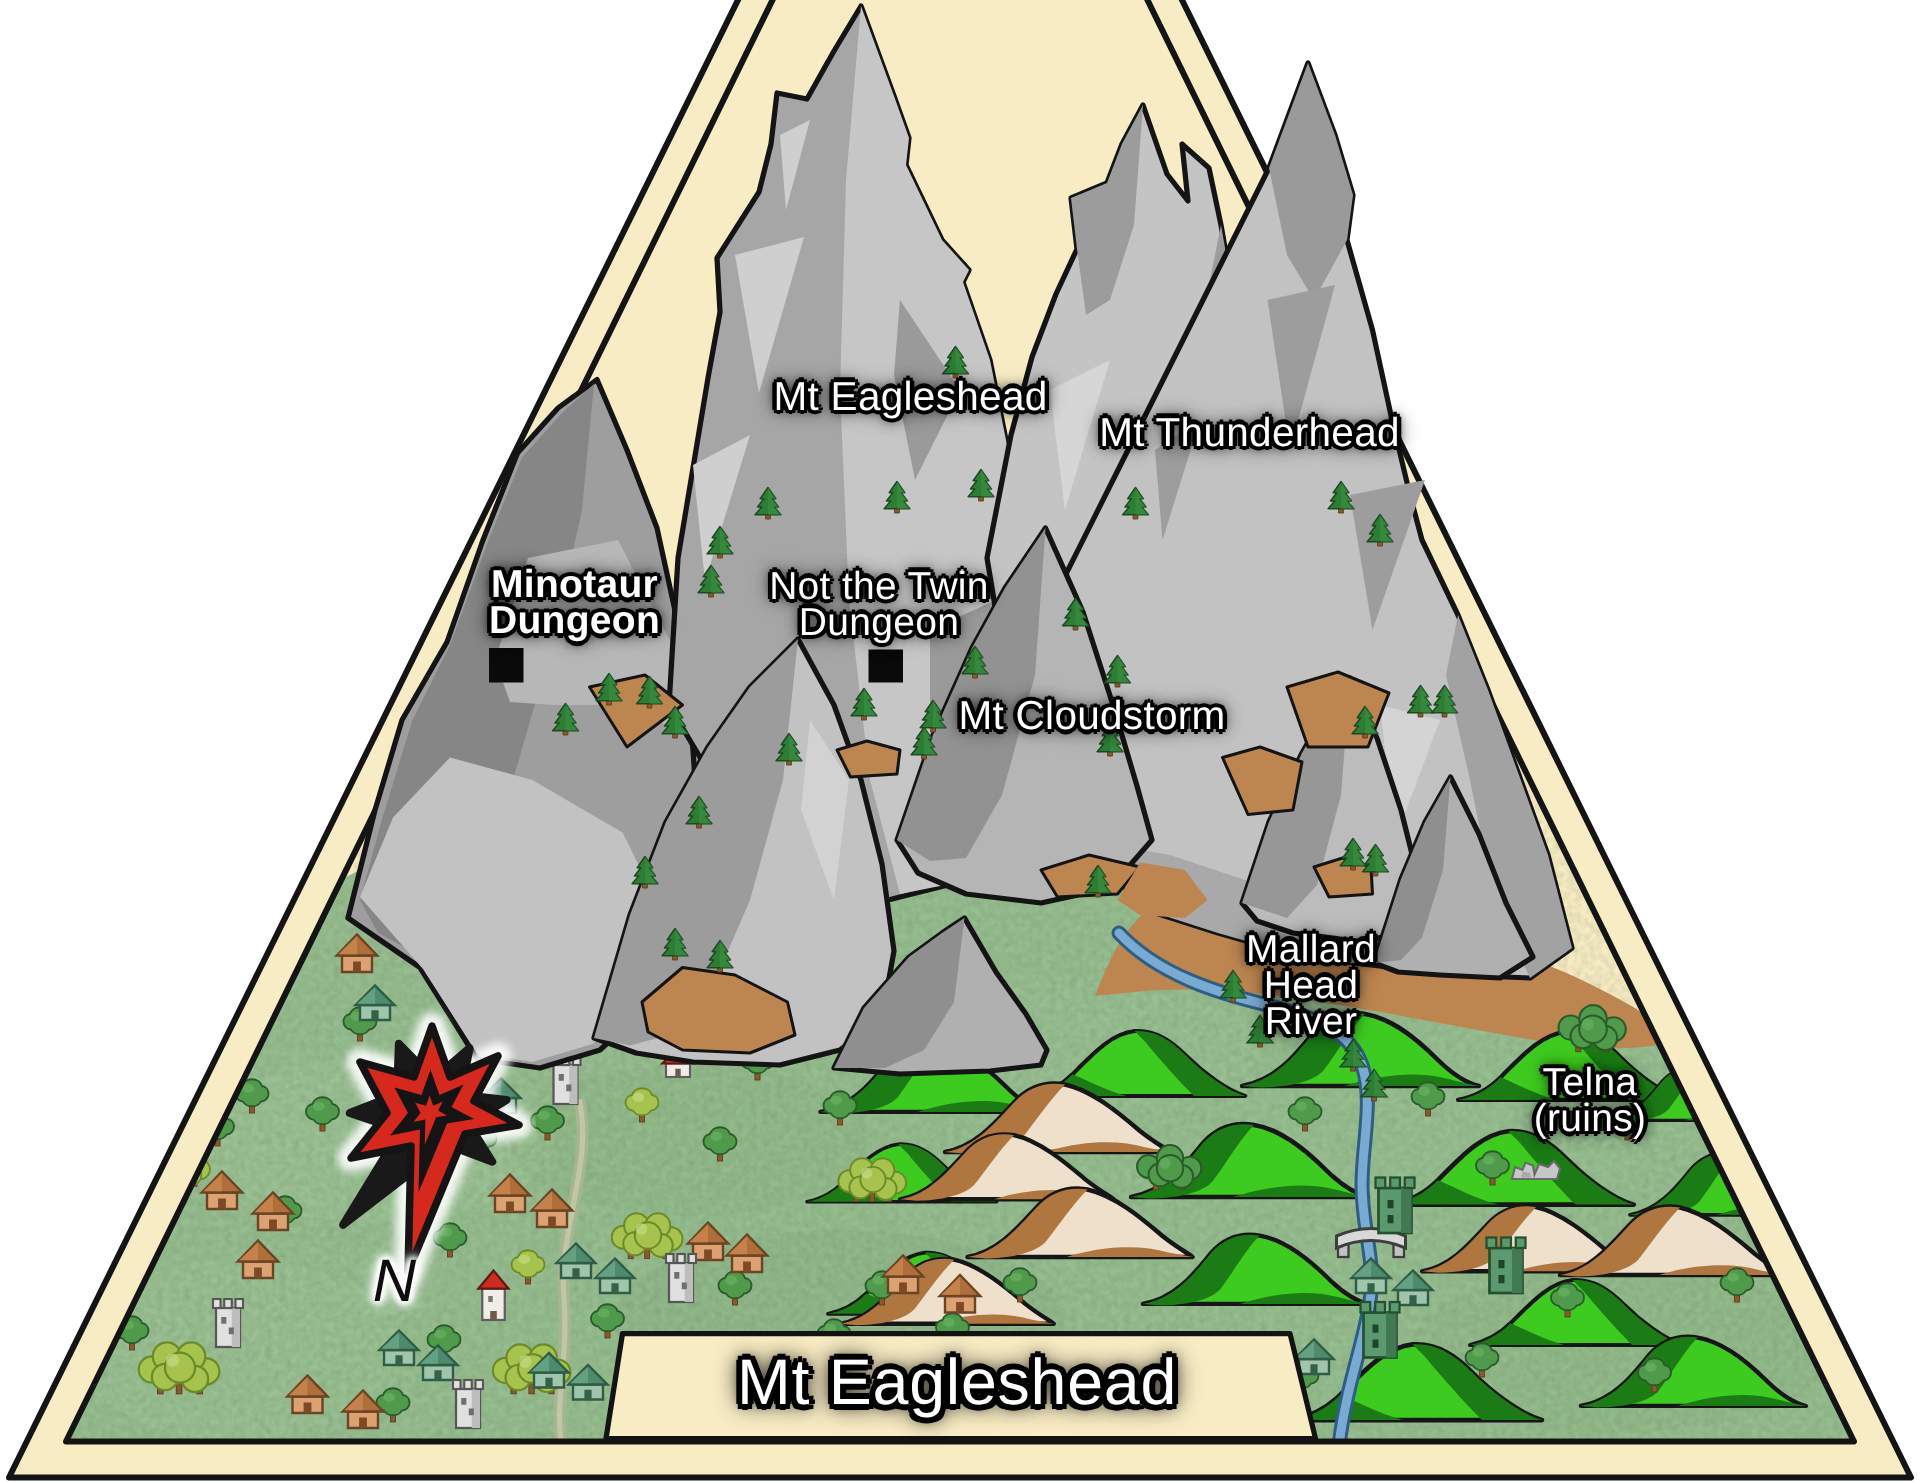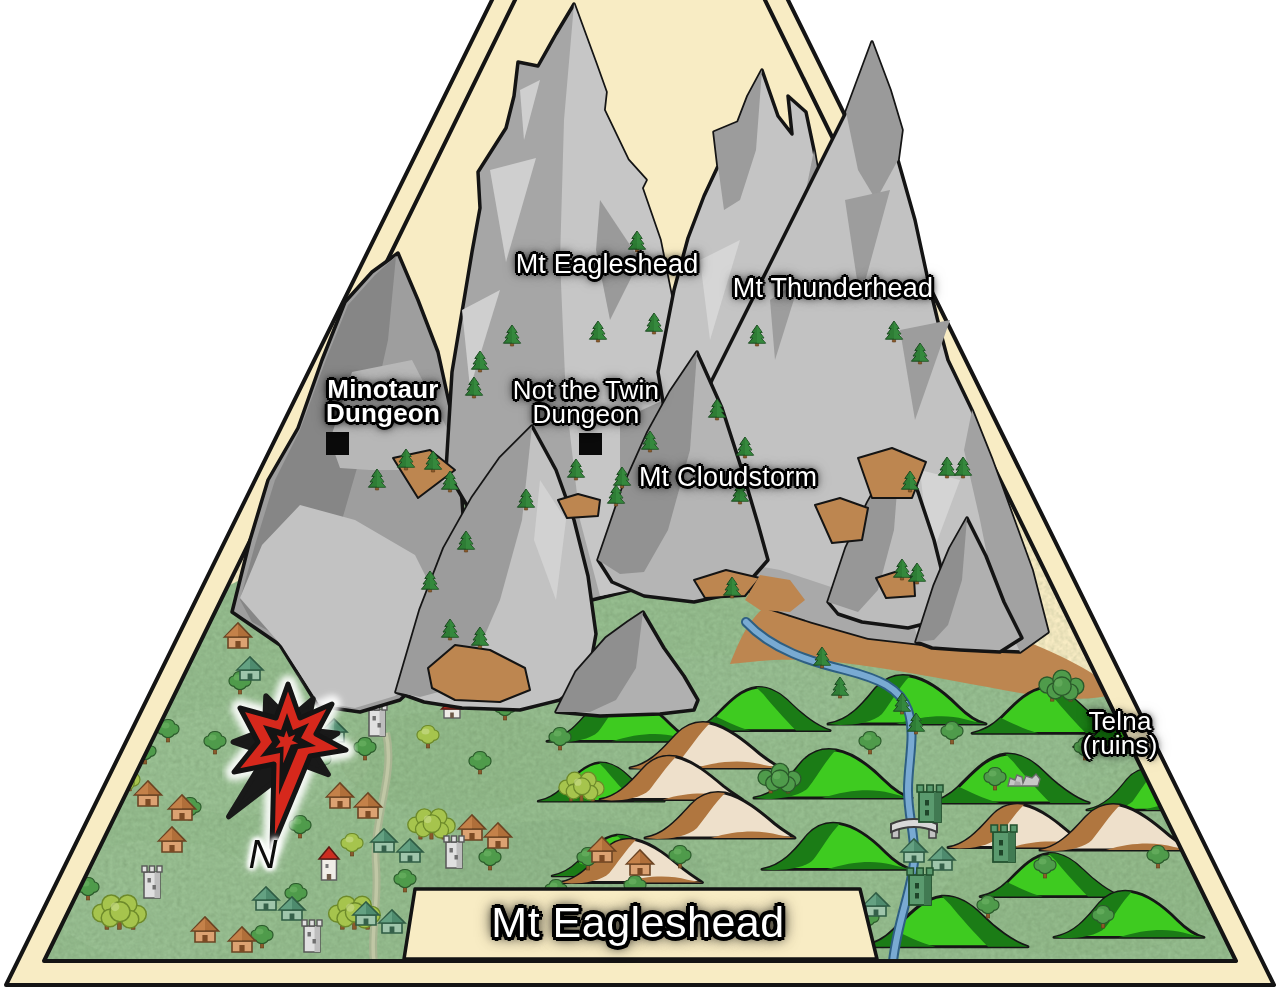--- a/index.html
+++ b/index.html
@@ -444,19 +444,24 @@
   <div class="lbl" style="left:812px;top:276px;margin-left:21px;">Mt Thunderhead</div>
   <div class="lbl" style="left:383px;top:377px;font-size:26px;font-weight:bold;">
     <span class="ln">Minotaur</span>
     <span class="ln">Dungeon</span>
   </div>
   <div class="lbl" style="left:586px;top:378px;font-size:26px;">
     <span class="ln">Not the Twin</span>
     <span class="ln">Dungeon</span>
   </div>
   <div class="lbl" style="left:728px;top:465px;">Mt Cloudstorm</div>
-  <div class="lbl" style="left:1120px;top:709px;font-size:26px;">
+  <div class="lbl" style="left:874px;top:620px;font-size:26px;">
+    <span class="ln">Mallard</span>
+    <span class="ln">Head</span>
+    <span class="ln">River</span>
+  </div>
+  <div class="lbl" style="left:1060px;top:709px;font-size:26px;">
     <span class="ln">Telna</span>
     <span class="ln">(ruins)</span>
   </div>
   <div class="north" style="left:263px;top:834px;">N</div>
   <div class="map-title" style="left:638px;top:899px;">Mt Eagleshead</div>
 </div>
 
 </body></html>

